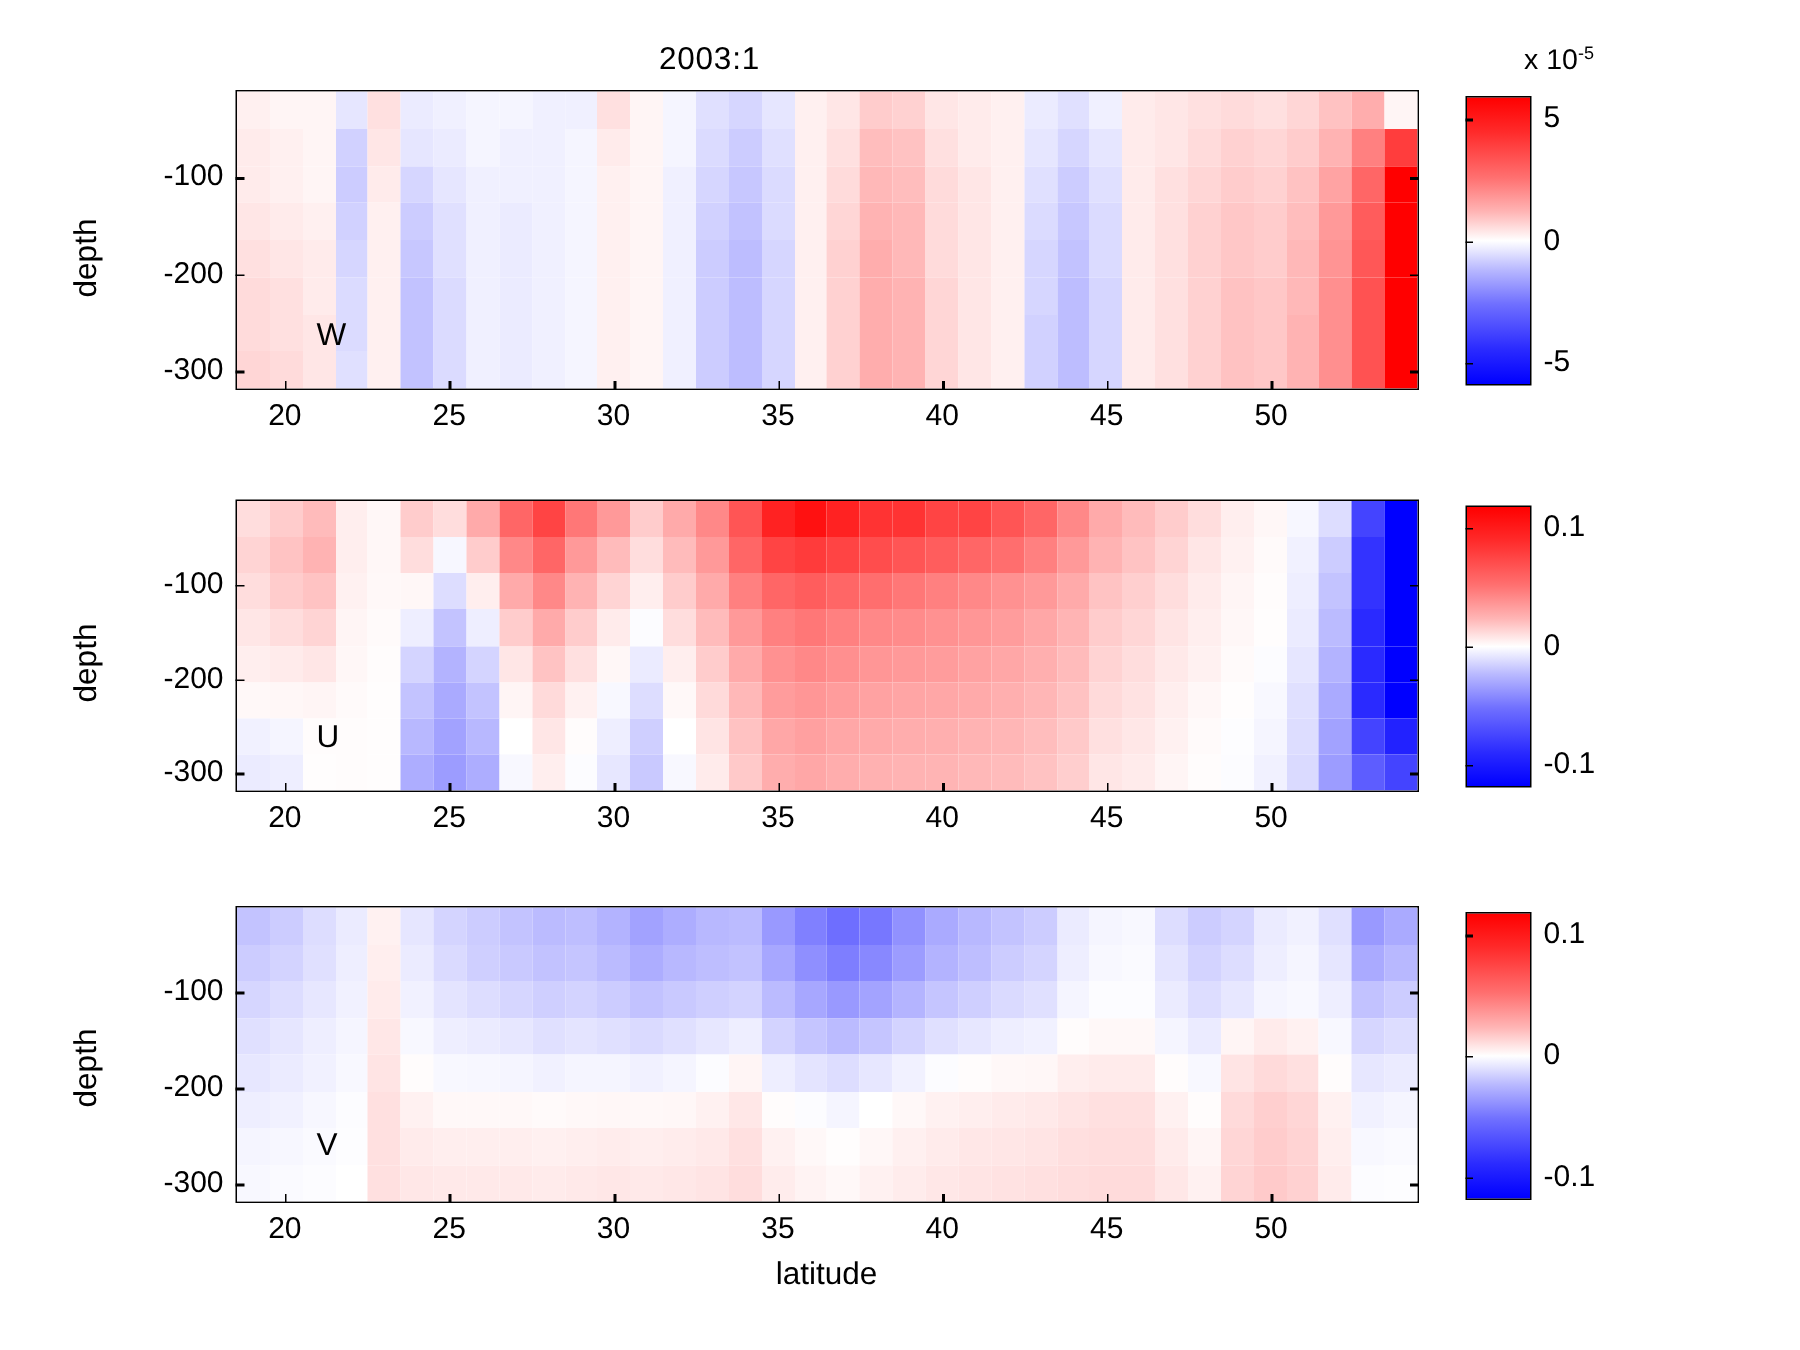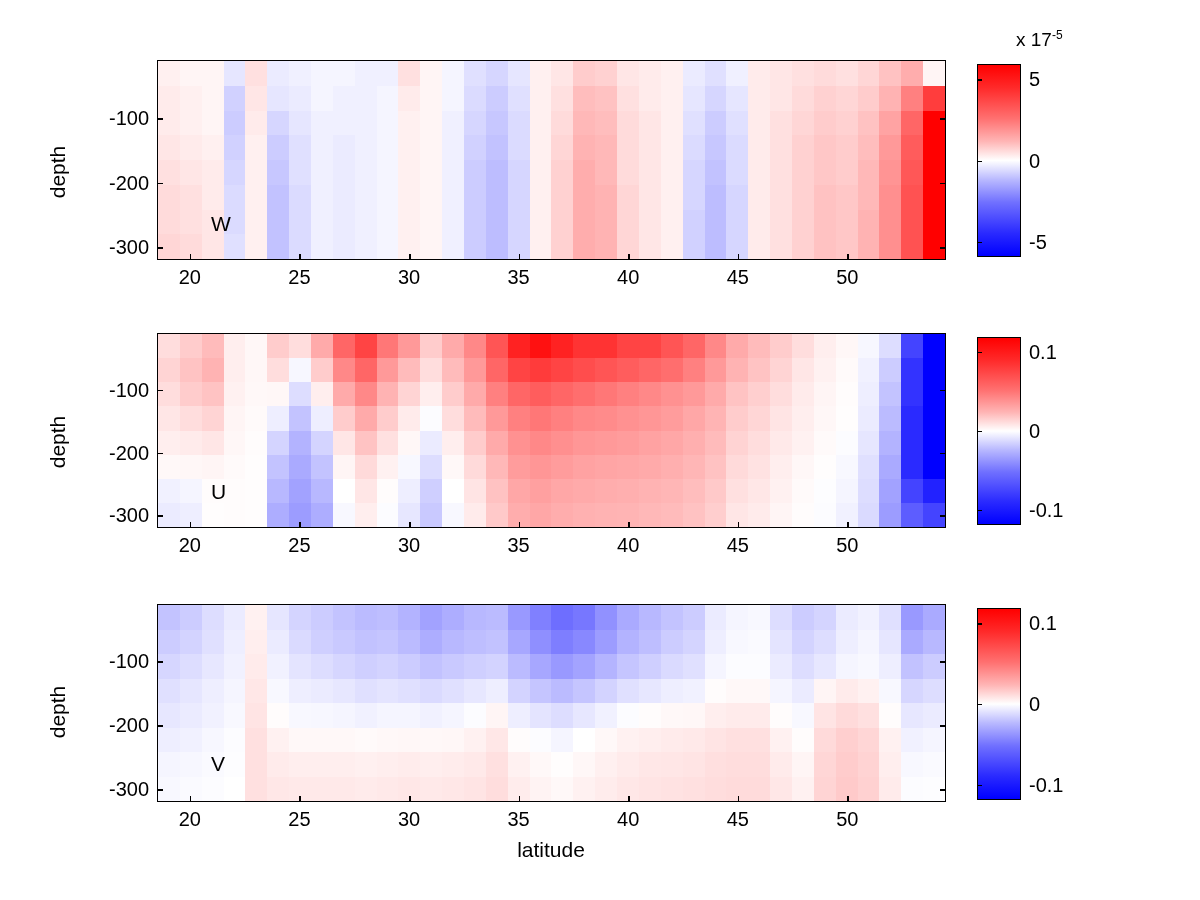--- a/index.html
+++ b/index.html
@@ -62,20 +62,21 @@
   .cbar-mult{
     position:absolute;font-size:19px;white-space:nowrap;
   }
   .cbar-mult sup{font-size:12px;vertical-align:super;}
 </style>
 </head>
 <body>
 
 <div id="fig">
 
+  <div class="title">2003:1</div>
 
   <div class="panel">
     <div class="plotbox" id="box0" style="left:157px;top:60px;width:789px;height:200px;">
       <div class="grid" id="grid0" style="grid-template-columns: repeat(36, 1fr); grid-template-rows: repeat(8, 1fr);">
           <div class="cell" style="background: rgb(255, 240, 240);"></div>
           <div class="cell" style="background: rgb(255, 245, 245);"></div>
           <div class="cell" style="background: rgb(255, 245, 245);"></div>
           <div class="cell" style="background: rgb(230, 230, 255);"></div>
           <div class="cell" style="background: rgb(255, 224, 224);"></div>
           <div class="cell" style="background: rgb(235, 235, 255);"></div>
@@ -385,21 +386,21 @@
         <div class="tick tick-y" style="left: 157px; top: 182.581px;"></div>
         <div class="tick tick-y" style="left: 940px; top: 182.581px;"></div>
         <div class="ylab" style="left: 65px; top: 182.581px; width: 84px;">-200</div>
         <div class="tick tick-y" style="left: 157px; top: 247.097px;"></div>
         <div class="tick tick-y" style="left: 940px; top: 247.097px;"></div>
         <div class="ylab" style="left: 65px; top: 247.097px; width: 84px;">-300</div>
       </div>
     <div class="axis-title-y" style="left:-2px;top:160px;width:120px;text-align:center;">depth</div>
     <div class="cbar" id="cb0" style="left:977px;top:64px;width:44px;height:193px;"></div>
     <div class="cbar-mult" style="left:1016px;top:28px;">
-      <span>x 17</span><sup>-5</sup>
+      <span>x 10</span><sup>-5</sup>
     </div>
   </div>
 
   <div class="panel">
     <div class="plotbox" id="box1" style="left:157px;top:333px;width:789px;height:195px;">
       <div class="grid" id="grid1" style="grid-template-columns: repeat(36, 1fr); grid-template-rows: repeat(8, 1fr);">
           <div class="cell" style="background: rgb(255, 221, 221);"></div>
           <div class="cell" style="background: rgb(255, 204, 204);"></div>
           <div class="cell" style="background: rgb(255, 187, 187);"></div>
           <div class="cell" style="background: rgb(255, 238, 238);"></div>

